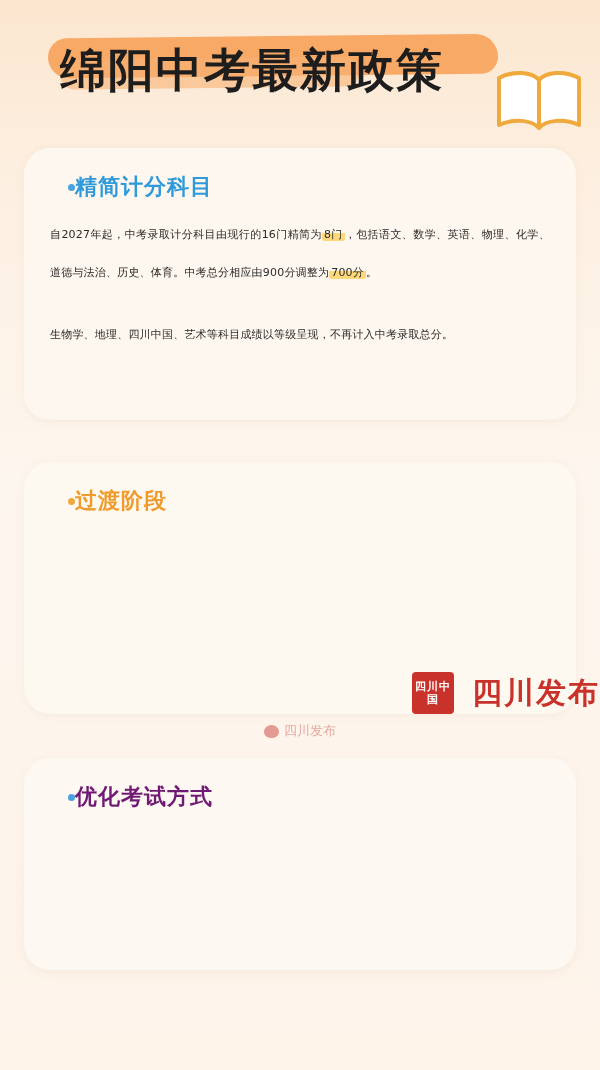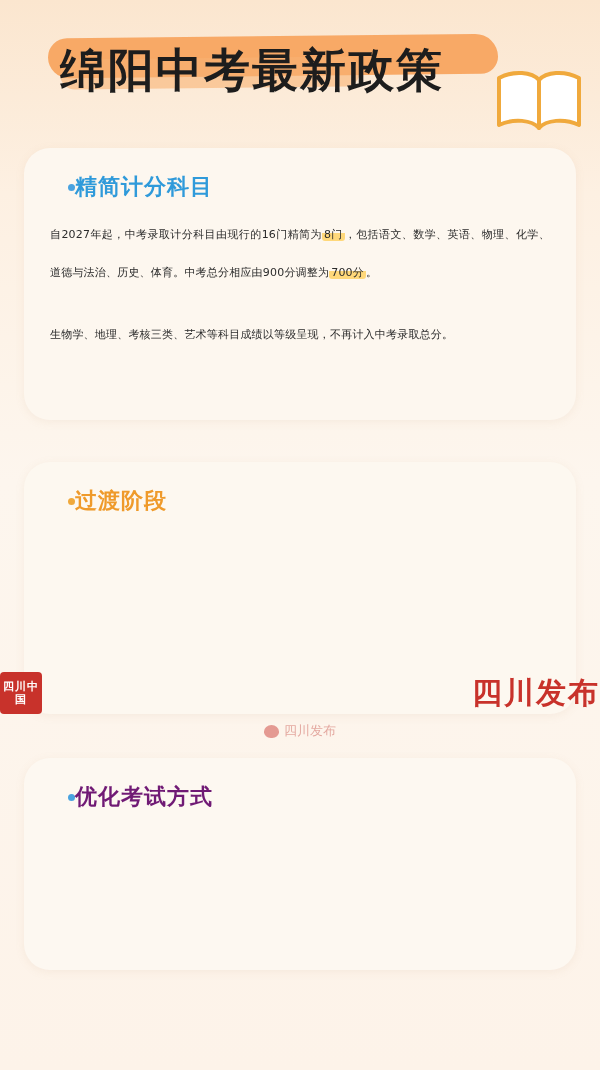--- a/index.html
+++ b/index.html
@@ -123,21 +123,21 @@
   .footer {
     position: absolute;
     left: 0;
     right: 0;
     bottom: 18px;
     text-align: center;
   }
   .seal-row {
     display: flex;
     align-items: center;
-    justify-content: space-between;
+    justify-content: flex-end;
     gap: 18px;
   }
   .seal {
     width: 42px;
     height: 42px;
     background: #c8322b;
     border-radius: 4px;
     color: #fff;
     font-size: 11px;
     line-height: 13px;
@@ -189,21 +189,21 @@
       <path d="M43 12 L43 60" stroke="#f0a93c" stroke-width="3"></path>
     </svg>
   </div>
 
   <div class="card c1">
     <div class="card-head">
       <span class="dot"></span>
       <span class="card-title">精简计分科目</span>
     </div>
     <p class="para">自2027年起，中考录取计分科目由现行的16门精简为<span class="hl">8门</span>，包括语文、数学、英语、物理、化学、道德与法治、历史、体育。中考总分相应由900分调整为<span class="hl">700分</span>。</p>
-    <p class="para">生物学、地理、考核三类、艺术等科目成绩以等级呈现，不再计入中考录取总分。</p>
+    <p class="para">生物学、地理、四川中国、艺术等科目成绩以等级呈现，不再计入中考录取总分。</p>
   </div>
 
   <div class="card c2">
     <div class="card-head">
       <span class="dot"></span>
       <span class="card-title">过渡阶段</span>
     </div>
   </div>
 
   <div class="card c3">

